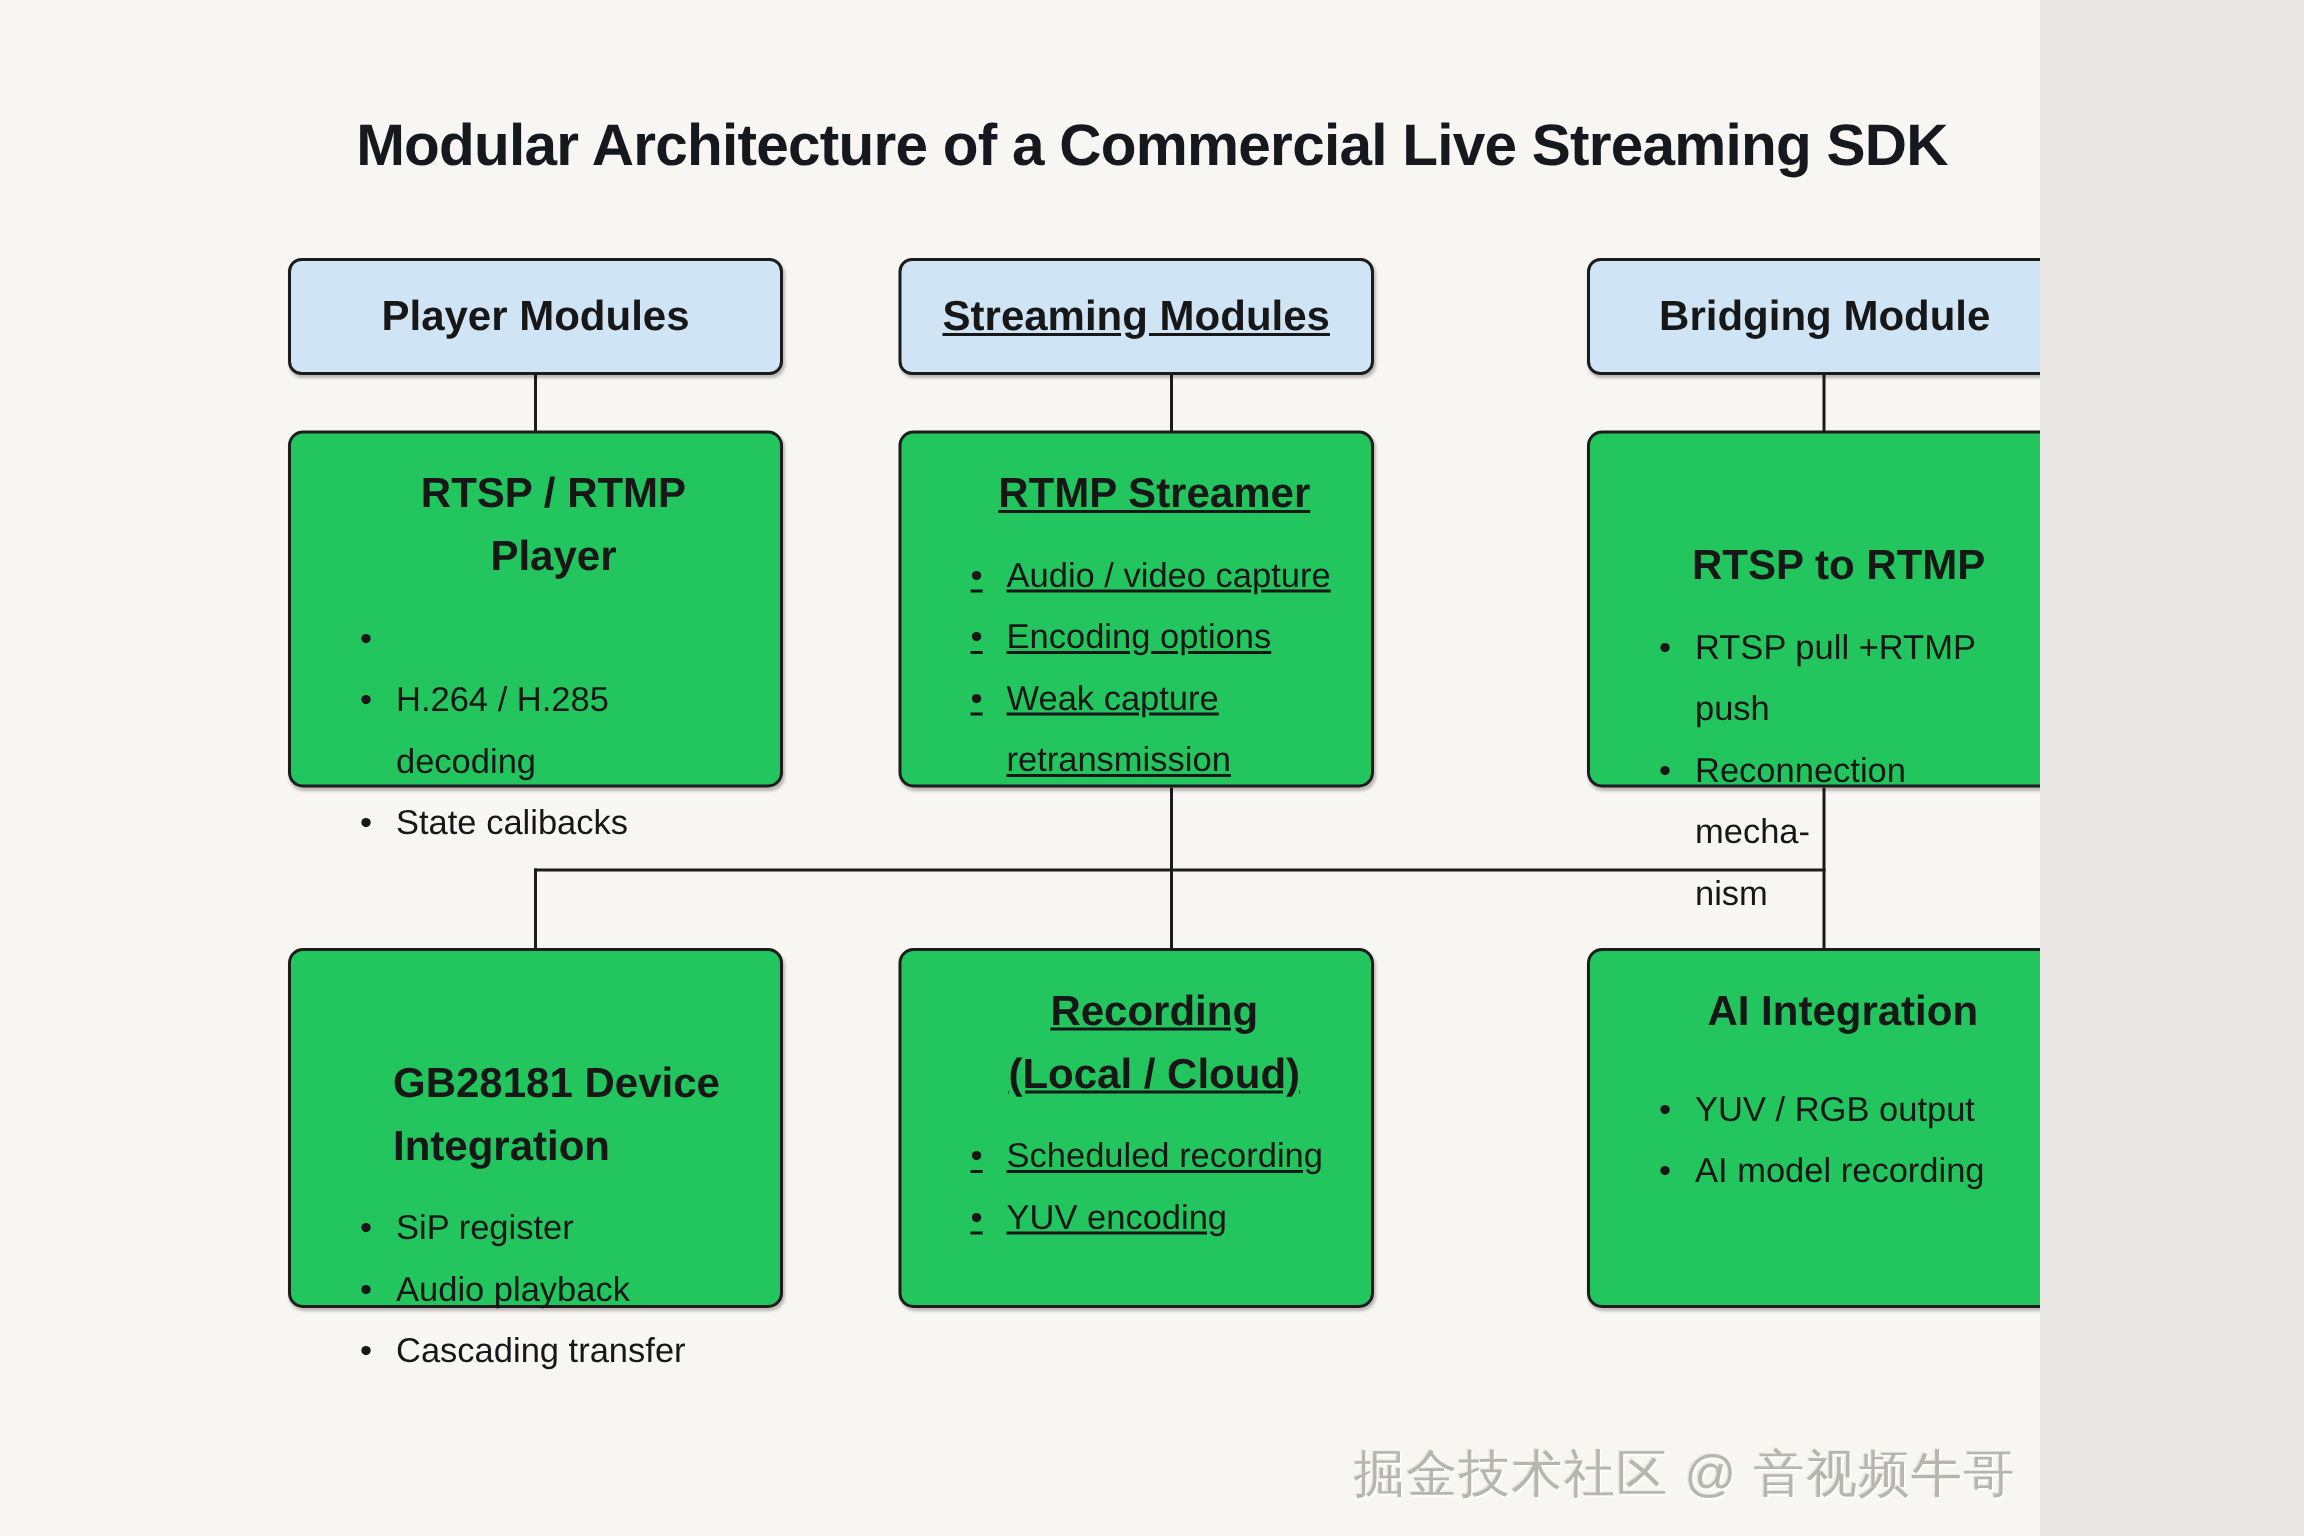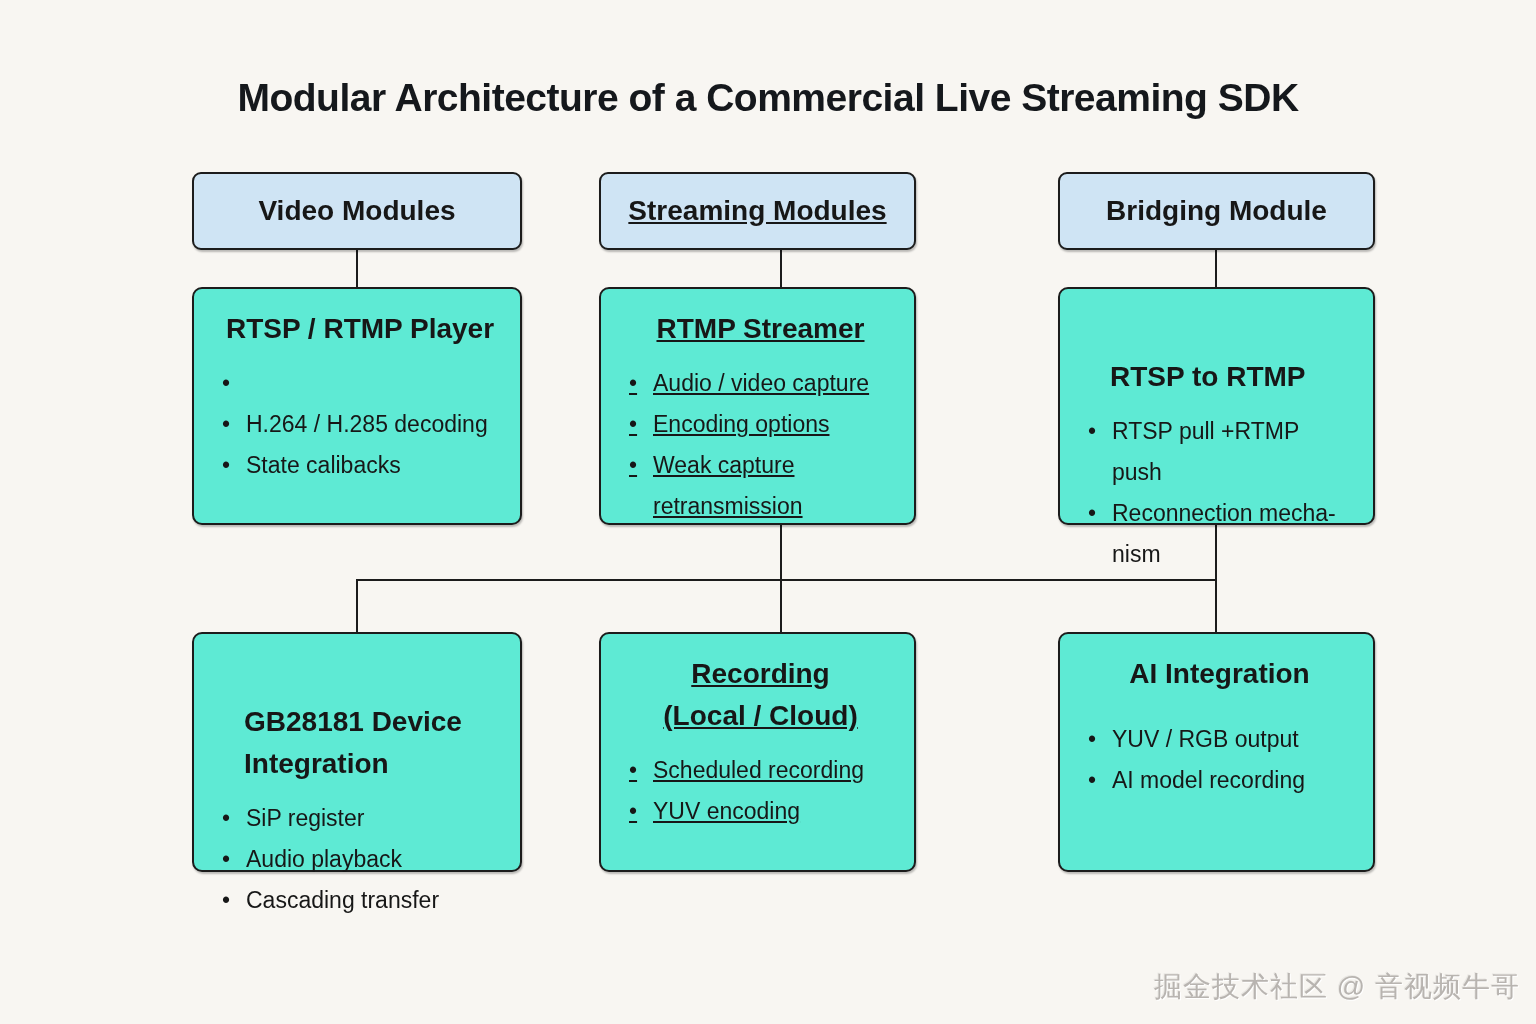--- a/index.html
+++ b/index.html
@@ -5,21 +5,21 @@
   html, body {
     margin: 0;
     padding: 0;
   }
   body {
     font-family: "Liberation Sans", sans-serif;
     background: #e9e7e3;
   }
   .canvas {
     position: relative;
-    width: 1536px;
+    width: 1360px;
     height: 1024px;
     background: #f8f6f2;
     overflow: hidden;
     color: #171717;
   }
   .diagram-title {
     position: absolute;
     top: 50px;
     left: 0;
     width: 1536px;
@@ -50,25 +50,25 @@
     align-items: center;
     justify-content: center;
     font-size: 28px;
     font-weight: bold;
     box-shadow: 1px 2px 2px rgba(0,0,0,0.25);
   }
 
   
   .module-node {
     position: absolute;
-    background: #5eead4;
+    background: #22c55e;
     border: 2.5px solid #1c1c1c;
     border-radius: 10px;
     box-sizing: border-box;
-    padding: 19px 20px 14px 26px;
+    padding: 19px 20px 14px 44px;
     box-shadow: 1px 2px 2px rgba(0,0,0,0.25);
   }
   .module-title {
     font-size: 28px;
     font-weight: bold;
     line-height: 1.5;
     white-space: pre-line;
     margin-bottom: 13px;
   }
   .title-center { text-align: center; }
@@ -98,21 +98,21 @@
   .col1 { left: 192px;  width: 330px; }
   .col2 { left: 599px;  width: 317px; text-decoration: underline; }
   .col3 { left: 1058px; width: 317px; }
   .row2 { top: 287px; height: 238px; }
   .row3 { top: 632px; height: 240px; }
 
   .watermark {
     position: absolute;
     right: 16px;
     bottom: 18px;
-    font-size: 28px;
+    font-size: 34px;
     font-weight: 500;
     color: #b8b4b0;
     text-shadow: 1px 1px 0 rgba(255,255,255,0.95), -1px -1px 0 rgba(0,0,0,0.06);
     letter-spacing: 1px;
   }
 </style>
 </head>
 <body>
 
 <div class="canvas">
@@ -121,21 +121,21 @@
 
   <div class="line v" style="left:356px; top:250px; height:38px;"></div>
   <div class="line v" style="left:780px; top:250px; height:38px;"></div>
   <div class="line v" style="left:1215px; top:250px; height:38px;"></div>
   <div class="line v" style="left:780px; top:525px; height:108px;"></div>
   <div class="line v" style="left:1215px; top:525px; height:108px;"></div>
   <div class="line h" style="left:356px; top:579px; width:861px;"></div>
   <div class="line v" style="left:356px; top:579px; height:54px;"></div>
 
   <div class="header-node col1">
-    <span>Video Modules</span>
+    <span>Player Modules</span>
   </div>
   <div class="header-node col2">
     <span>Streaming Modules</span>
   </div>
   <div class="header-node col3">
     <span>Bridging Module</span>
   </div>
 
   <div class="module-node col1 row2">
     <div class="module-title title-center">RTSP / RTMP Player</div>

